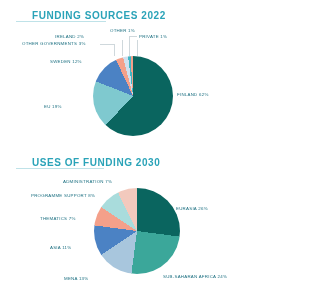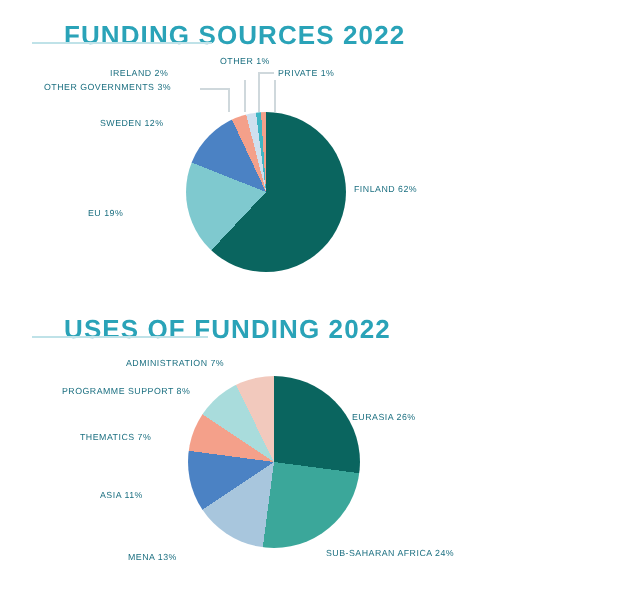--- a/index.html
+++ b/index.html
@@ -7,21 +7,21 @@
     width:260px;height:300px;
     background:#ffffff;
     font-family:"Liberation Sans",sans-serif;
     overflow:hidden;
     position:relative;
   }
   .panel{position:relative;width:260px;height:150px;}
   .chart-title{
     position:absolute;
     left:16px;
-    font-size:13px;
+    font-size:10px;
     letter-spacing:0.55px;
     font-weight:700;
     color:#2aa3b8;
     white-space:nowrap;
     padding-left:16px;
   }
   .title-rule{
     position:absolute;
     left:16px;
     height:1px;
@@ -77,21 +77,21 @@
 
   <div class="lbl" style="left:50px;top:59px;">SWEDEN 12%</div>
 
   <div class="lbl" style="left:44px;top:104px;">EU 19%</div>
 
   <div class="lbl" style="left:177px;top:92px;">FINLAND 62%</div>
 </div>
 
 <div class="panel">
 
-  <div class="chart-title" style="top:7px;">USES OF FUNDING 2022</div>
+  <div class="chart-title" style="top:7px;">USES OF FUNDING 2030</div>
   <div class="title-rule" style="top:18px;width:88px;"></div>
 
   <div class="pie-wrap" id="pie2" style="left:94px;top:38px;width:86px;height:86px;">
     <div class="pie" id="pie2-disc" style="background: conic-gradient(rgb(10, 101, 95) 0deg, rgb(10, 101, 95) 97.5deg, rgb(59, 167, 154) 97.5deg, rgb(59, 167, 154) 187.5deg, rgb(168, 198, 221) 187.5deg, rgb(168, 198, 221) 236.25deg, rgb(75, 130, 196) 236.25deg, rgb(75, 130, 196) 277.5deg, rgb(244, 160, 138) 277.5deg, rgb(244, 160, 138) 303.75deg, rgb(169, 220, 220) 303.75deg, rgb(169, 220, 220) 333.75deg, rgb(242, 201, 189) 333.75deg, rgb(242, 201, 189) 360deg);"></div>
   </div>
 
   <div class="lbl" style="left:63px;top:29px;">ADMINISTRATION 7%</div>
 
   <div class="lbl" style="left:31px;top:43px;">PROGRAMME SUPPORT 8%</div>
 

